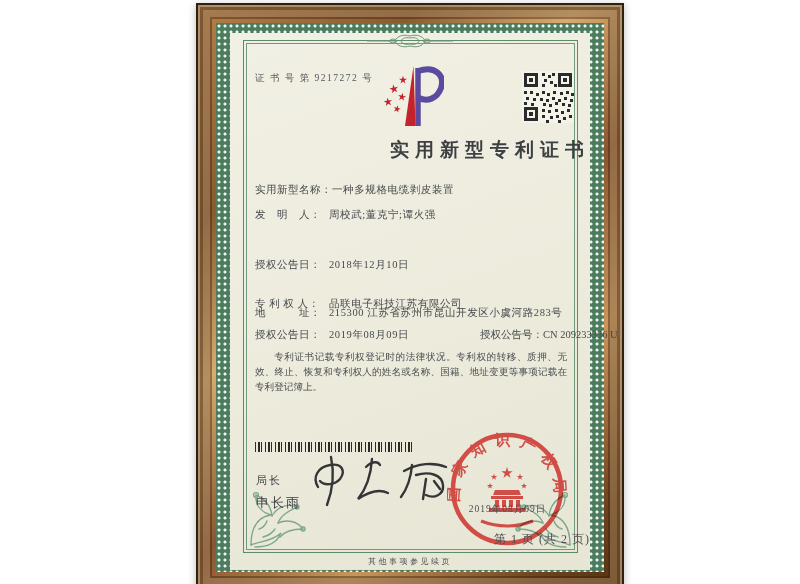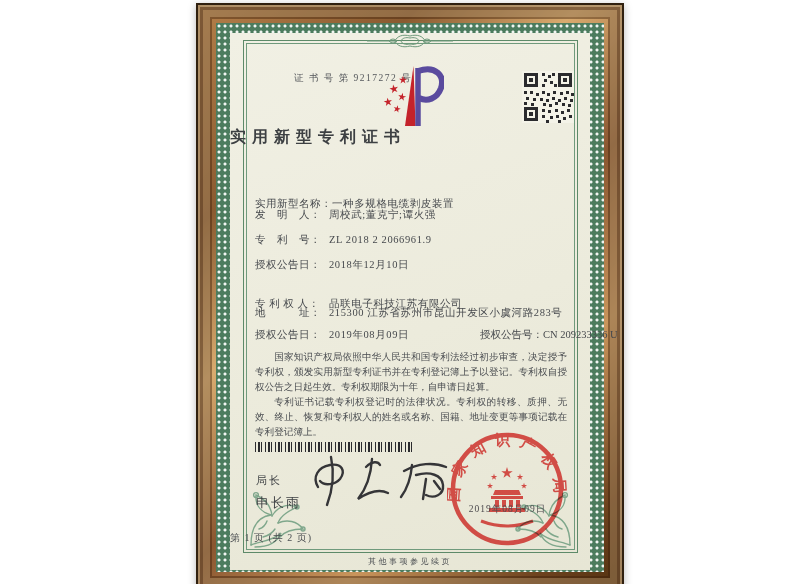--- a/index.html
+++ b/index.html
@@ -23,25 +23,25 @@
     border:1.5px solid #5d8a69; }
   .border-box .inner { position:absolute; inset:2px; border:1px solid #6f9a7c; }
 
   .flourish { position:absolute; width:64px; height:64px; opacity:.95; }
   .flourish-bl { left:17px; bottom:21px; }
   .flourish-br { right:16px; bottom:21px; transform:scaleX(-1); }
   .top-ornament { position:absolute; top:0; left:50%; transform:translateX(-50%);
     width:86px; height:16px; }
 
   .cert-no { position:absolute; left:25px; top:39px; font-size:9.5px; color:#54575b;
-    letter-spacing:1.5px;margin-left:39px; }
+    letter-spacing:1.5px; }
   .logo { position:absolute; left:152px; top:31px; width:62px; height:68px; }
   .qr { position:absolute; left:292px; top:38px; width:52px; height:52px; }
-  .title { position:absolute; left:0; top:94px; width:100%; text-align:left;
-    font-size:16px; font-weight:bold; color:#3d4043; letter-spacing:6px; }
+  .title { position:absolute; left:0; top:104px; width:100%; text-align:right;
+    font-size:19px; font-weight:bold; color:#3d4043; letter-spacing:6px; }
 
   .field { position:absolute; left:25px; width:320px; font-size:10.5px; color:#46494d;
     white-space:nowrap; }
   .flabel { display:inline-block; min-width:74px; letter-spacing:.5px; }
   .fvalue { letter-spacing:.6px; }
   .grant-no { position:absolute; left:225px; top:0; }
 
   .paras { position:absolute; left:25px; top:316px; width:312px; font-size:9.6px;
     line-height:15px; color:#4a4d51; text-align:justify; }
   .paras p { text-indent:2em; }
@@ -54,22 +54,22 @@
     letter-spacing:2px; }
   .signer-name  { position:absolute; left:26px; top:461px; font-size:13px; color:#3e4144;
     letter-spacing:2px; }
   .signature { position:absolute; left:74px; top:420px; width:152px; height:56px; }
 
   .seal { position:absolute; left:217px; top:396px; width:120px; height:120px;
     opacity:.9; mix-blend-mode:multiply; }
   .seal-date { position:absolute; left:205px; top:470px; width:145px; text-align:center;
     font-size:9.5px; color:#4c4a4e; letter-spacing:1px; }
 
-  .page-info { position:absolute; left:0; top:498px; width:100%; text-align:left;
-    font-size:10px; color:#4c4f52; letter-spacing:1px; }
+  .page-info { position:absolute; left:0; top:498px; width:100%; text-align:right;
+    font-size:12px; color:#4c4f52; letter-spacing:1px; }
   .footer-note { position:absolute; left:0; top:523px; width:100%; text-align:center;
     font-size:8px; color:#4d5054; letter-spacing:2.5px; }
 </style>
 </head>
 <body>
 
 <div class="photo-frame">
   <div class="wood">
     <div class="mat">
       <div class="paper">
@@ -177,45 +177,41 @@
             <rect x="34" y="44" width="3" height="3"></rect>
               <rect x="41" y="46" width="3" height="3"></rect>
             <rect x="47" y="44" width="3" height="3"></rect>
               <rect x="24" y="49" width="3" height="3"></rect>
             <rect x="36" y="49" width="3" height="3"></rect>
           </g>
         </svg>
 
         <div class="title">实用新型专利证书</div>
 
-        <div class="field" style="top:164px">
+        <div class="field" style="top:150px">
           <span class="flabel">实用新型名称：</span><span class="fvalue">一种多规格电缆剥皮装置</span>
         </div>
         <div class="field" style="top:175px">
           <span class="flabel">发　明　人：</span><span class="fvalue">周校武;董克宁;谭火强</span>
-        </div>
-        <div class="field" style="top:200px">
-          <span class="flabel">专　利　号：</span><span class="fvalue">ZL 2018 2 2066961.9</span>
         </div>
         <div class="field" style="top:225px">
           <span class="flabel">授权公告日：</span><span class="fvalue">2018年12月10日</span>
         </div>
         <div class="field" style="top:264px">
           <span class="flabel">专 利 权 人：</span><span class="fvalue">品联电子科技江苏有限公司</span>
         </div>
         <div class="field" style="top:273px">
           <span class="flabel">地　　　址：</span><span class="fvalue">215300 江苏省苏州市昆山开发区小虞河路283号</span>
         </div>
         <div class="field" style="top:295px">
           <span class="flabel">授权公告日：</span><span class="fvalue">2019年08月09日</span>
           <span class="grant-no"><span>授权公告号：</span><span>CN 209233336 U</span></span>
         </div>
 
         <div class="paras">
-          <p>国家知识产权局依照中华人民共和国专利法经过初步审查，决定授予专利权，颁发实用新型专利证书并在专利登记簿上予以登记。专利权自授权公告之日起生效。专利权期限为十年，自申请日起算。</p>
           <p>专利证书记载专利权登记时的法律状况。专利权的转移、质押、无效、终止、恢复和专利权人的姓名或名称、国籍、地址变更等事项记载在专利登记簿上。</p>
         </div>
 
         <div class="barcode"></div>
 
         <div class="signer-title">局长</div>
         <div class="signer-name">申长雨</div>
 
         <svg class="signature" viewBox="0 0 152 56">
           <g fill="none" stroke="#1d1d22" stroke-width="2.4" stroke-linecap="round" opacity=".88">

